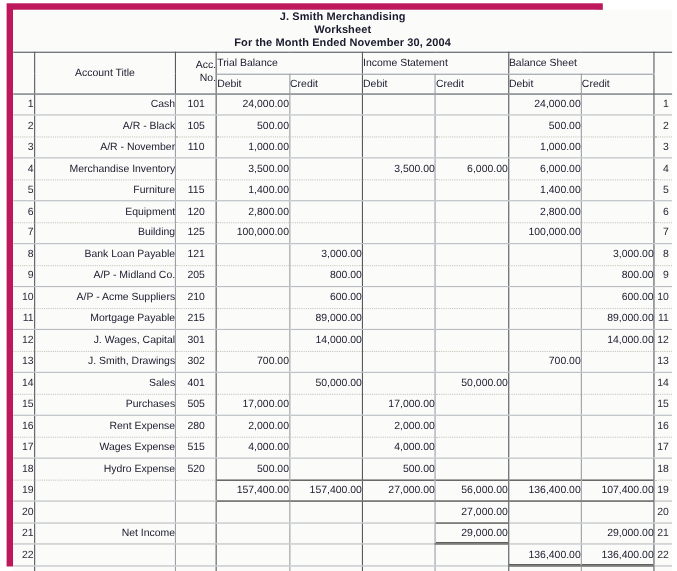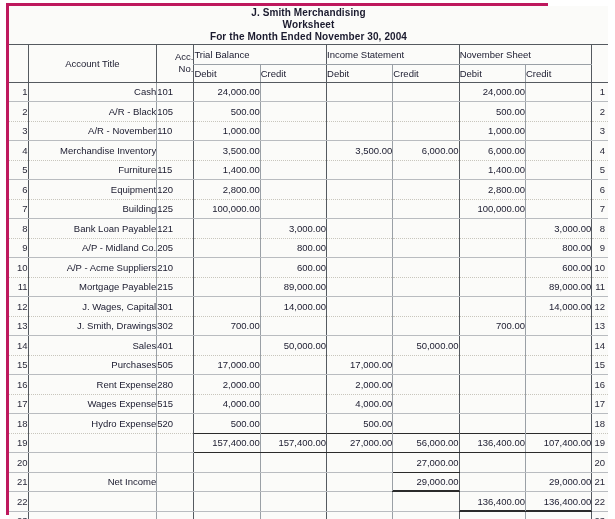--- a/index.html
+++ b/index.html
@@ -15,21 +15,21 @@
     color: #1a1a2e;
   }
 
   #sheet-frame {
     position: absolute;
     left: 6px;
     top: 3px;
     width: 542px;
     height: 512px;
     box-sizing: border-box;
-    border: 3px solid #be185d;
+    border: 6px solid #be185d;
     background: #fbfbf9;
   }
 
   table.ws {
     border-collapse: collapse;
     table-layout: fixed;
     width: 599px;
     background: #fbfbf9;
   }
   table.ws td, table.ws th {
@@ -110,21 +110,21 @@
   .acct {
     text-align: right;
     padding-left: 3px;
     border-left: 1px solid #555a60;
     border-bottom: 1px solid #b9bcc0;
     font-size: 9.5px;
     white-space: nowrap;
     overflow: hidden;
   }
   .accno {
-    text-align: left;
+    text-align: center;
     padding-right: 5px;
     border-left: 1px solid #9aa0a6;
     border-bottom: 1px solid #b9bcc0;
     font-size: 9.5px;
   }
   .num {
     text-align: right;
     padding-right: 4px;
     border-left: 1px solid #9aa0a6;
     border-bottom: 1px solid #b9bcc0;
@@ -181,21 +181,21 @@
         </tr>
         <tr>
           <td class="hdr-rownum" rowspan="2"></td>
           <td class="hdr-title" rowspan="2">Account Title</td>
           <td class="hdr-accno" rowspan="2">
             <div>Acc.</div>
             <div>No.</div>
           </td>
           <td class="hdr-grp" colspan="2">Trial Balance</td>
           <td class="hdr-grp" colspan="2">Income Statement</td>
-          <td class="hdr-grp" colspan="2">November Sheet</td>
+          <td class="hdr-grp" colspan="2">Balance Sheet</td>
           <td class="hdr-rownum right" rowspan="2"></td>
         </tr>
         <tr>
           <td class="hdr-sub grp-start">Debit</td>
           <td class="hdr-sub">Credit</td>
           <td class="hdr-sub grp-start">Debit</td>
           <td class="hdr-sub">Credit</td>
           <td class="hdr-sub grp-start">Debit</td>
           <td class="hdr-sub">Credit</td>
         </tr>

